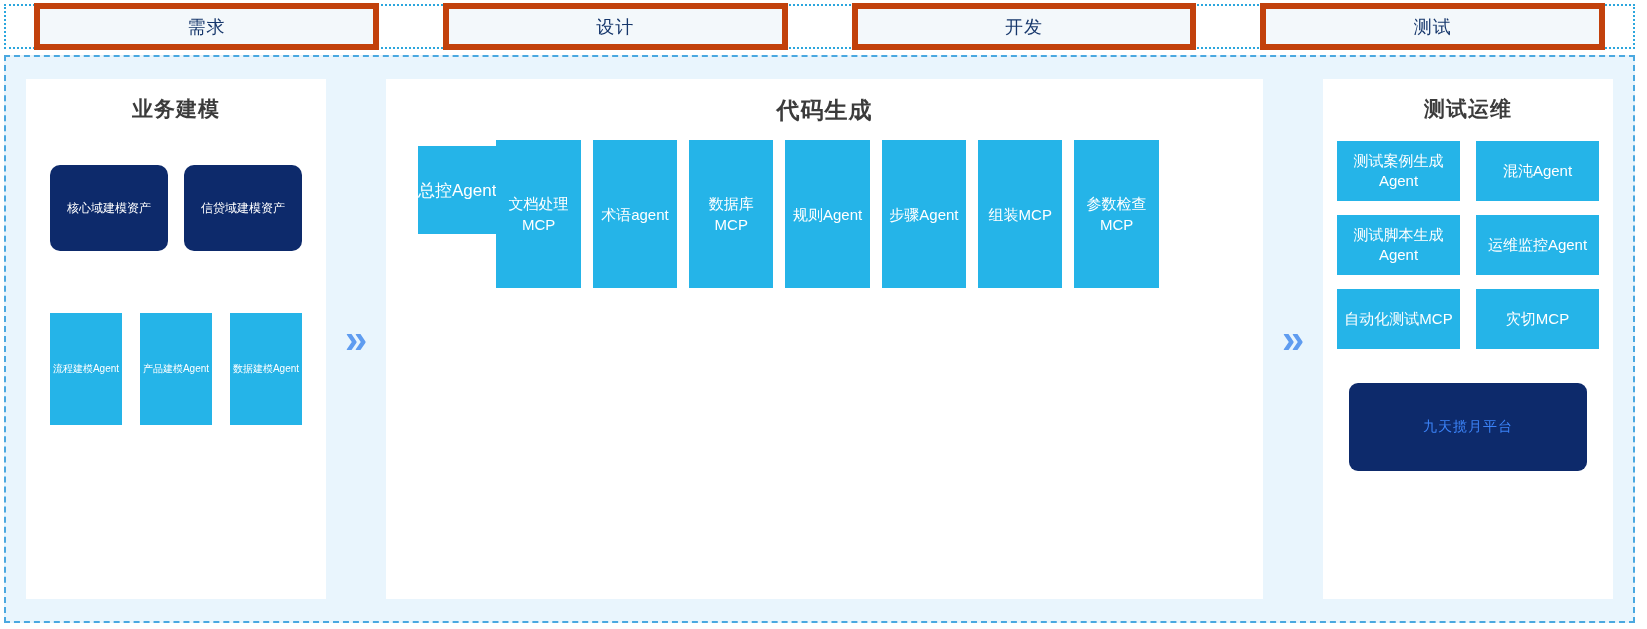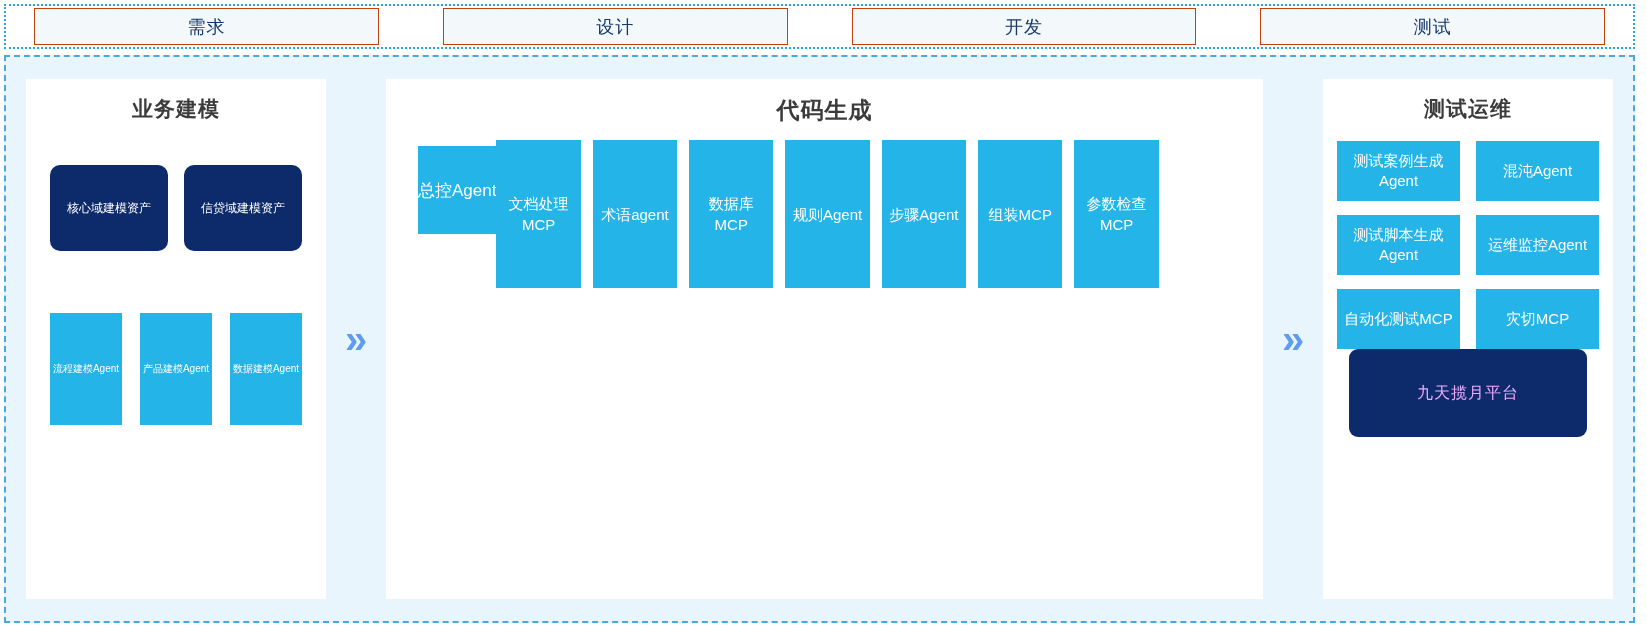--- a/index.html
+++ b/index.html
@@ -28,21 +28,21 @@
     justify-content: space-between;
     padding: 0 28px;
     box-sizing: border-box;
     background: #ffffff;
   }
   .stage-box {
     flex: 1 1 0;
     margin: 0 32px;
     height: 35px;
     background: #f3f8fb;
-    border: 1px solid #c2410c;
+    border: 6px solid #c2410c;
     color: #15366b;
     font-size: 18px;
     display: flex;
     align-items: center;
     justify-content: center;
     letter-spacing: 1px;
   }
   .stage-box:first-child { margin-left: 0; }
   .stage-box:last-child  { margin-right: 0; text-align: right; }
 
@@ -226,30 +226,31 @@
     display: flex;
     align-items: center;
     justify-content: center;
     text-align: center;
     font-size: 15px;
     line-height: 1.35;
     box-sizing: border-box;
     padding: 3px;
   }
   .platform-card {
+    margin-top: 34px;
     width: 238px;
     height: 88px;
     background: #0d2a6b;
-    color: #f0abfc;
+    color: #3b82f6;
     border-radius: 9px;
     display: flex;
     align-items: center;
     justify-content: center;
     text-align: center;
-    font-size: 16px;
+    font-size: 14px;
     letter-spacing: 1px;
   }
 </style>
 </head>
 <body>
 
 <div class="stage-strip">
   <div class="stage-box">
     <span>需求</span>
   </div>

